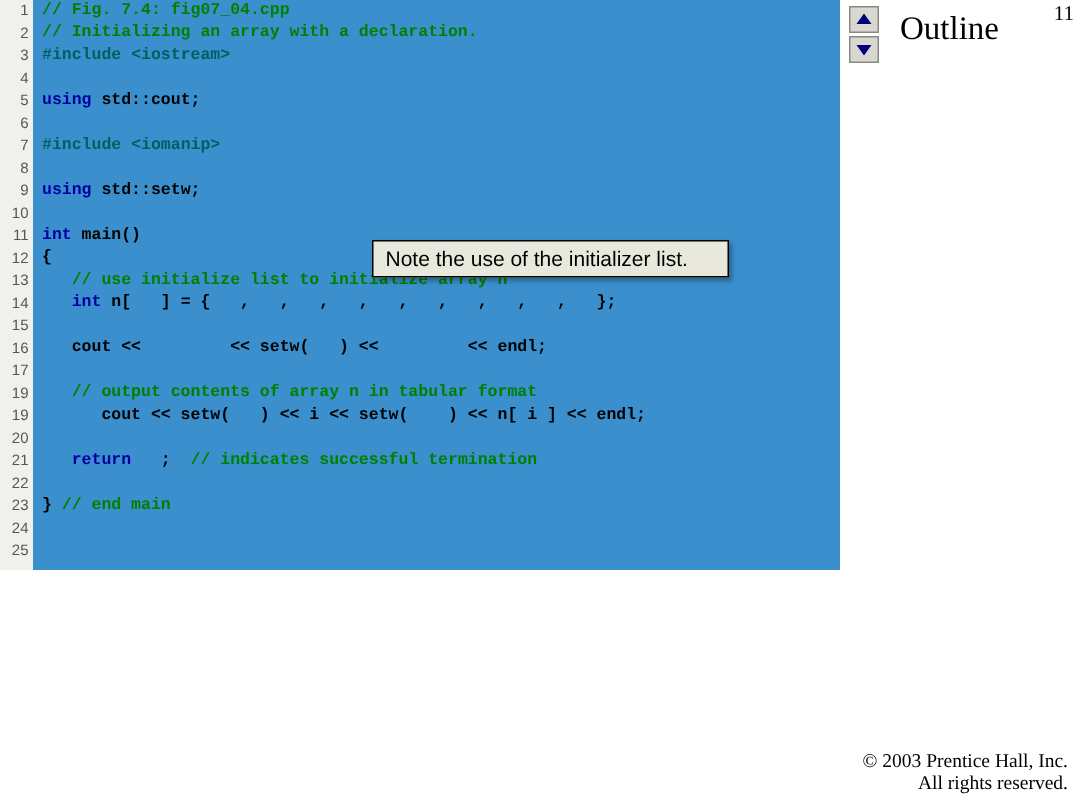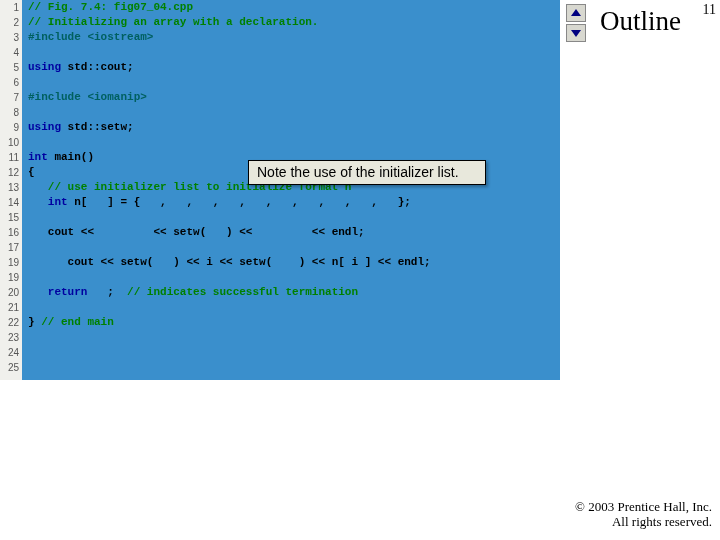--- a/index.html
+++ b/index.html
@@ -90,21 +90,21 @@
     border-left: 5px solid transparent;
     border-right: 5px solid transparent;
     border-top: 7px solid #000080;
     position: absolute; left: 4px; top: 5px;
   }
   .outline {
     position: absolute;
     left: 600px;
     top: 6px;
     font-family: "Times New Roman", serif;
-    font-size: 27px;
+    font-size: 22px;
   }
   .page-num {
     position: absolute;
     right: 4px;
     top: 2px;
     font-family: "Times New Roman", serif;
     font-size: 14px;
   }
   .copyright {
     position: absolute;
@@ -154,25 +154,26 @@
     <div><span class="preproc">#include </span><span class="preproc">&lt;iostream&gt;</span></div>
     <div></div>
     <div><span class="keyword">using </span><span>std::cout;</span></div>
     <div></div>
     <div><span class="preproc">#include </span><span class="preproc">&lt;iomanip&gt;</span></div>
     <div></div>
     <div><span class="keyword">using </span><span>std::setw;</span></div>
     <div></div>
     <div><span class="keyword">int </span><span>main()</span></div>
     <div><span>{</span></div>
-    <div><span class="comment">   // use initializer list to initialize format n</span></div>
+    <div><span class="comment">   // use initialize list to initialize array n</span></div>
     <div><span class="keyword">   int </span><span>n[   ] = {   ,   ,   ,   ,   ,   ,   ,   ,   ,   };</span></div>
     <div></div>
     <div><span>   cout &lt;&lt;         &lt;&lt; setw(   ) &lt;&lt;         &lt;&lt; endl;</span></div>
     <div></div>
+    <div><span class="comment">   // output contents of array n in tabular format</span></div>
     <div><span>      cout &lt;&lt; setw(   ) &lt;&lt; i &lt;&lt; setw(    ) &lt;&lt; n[ i ] &lt;&lt; endl;</span></div>
     <div></div>
     <div><span class="keyword">   return </span><span>  ;  </span><span class="comment">// indicates successful termination</span></div>
     <div></div>
     <div><span>} </span><span class="comment">// end main</span></div>
   </div>
   <div class="callout">Note the use of the initializer list.</div>
 </div>
 
 <div class="nav-btns">

